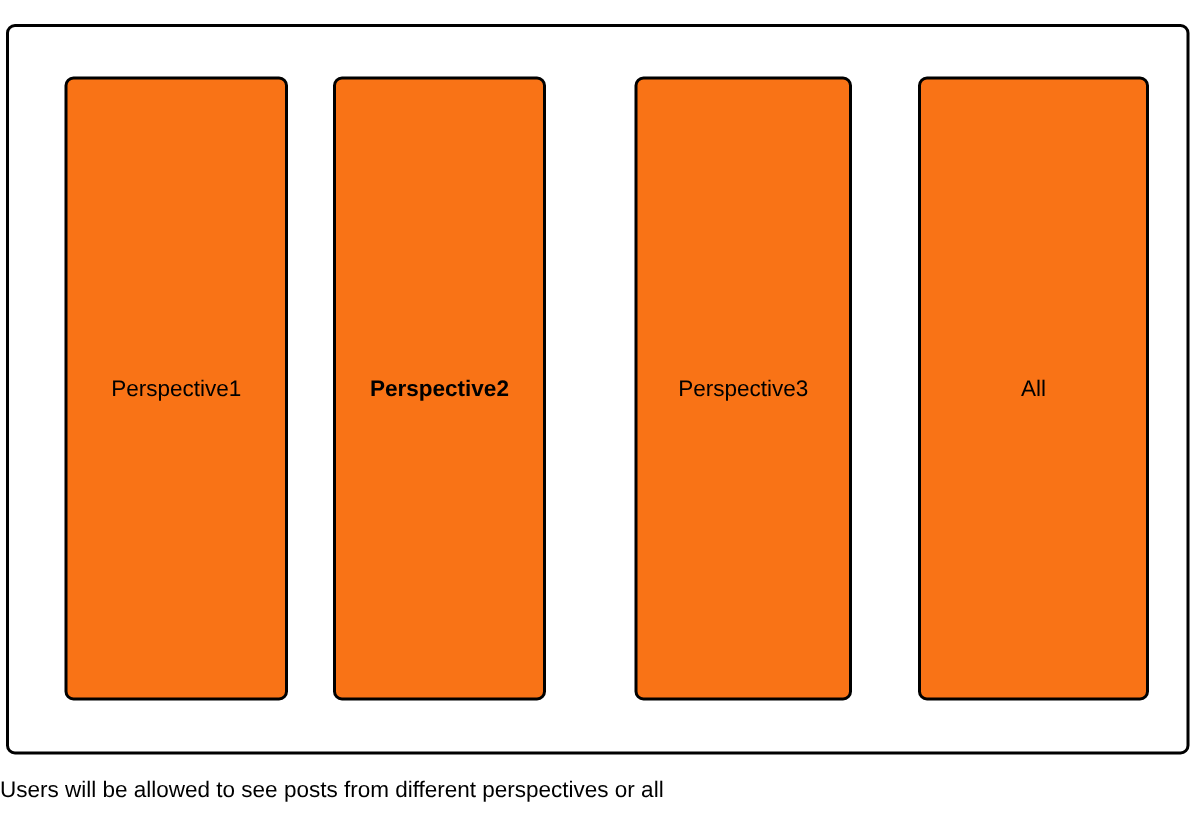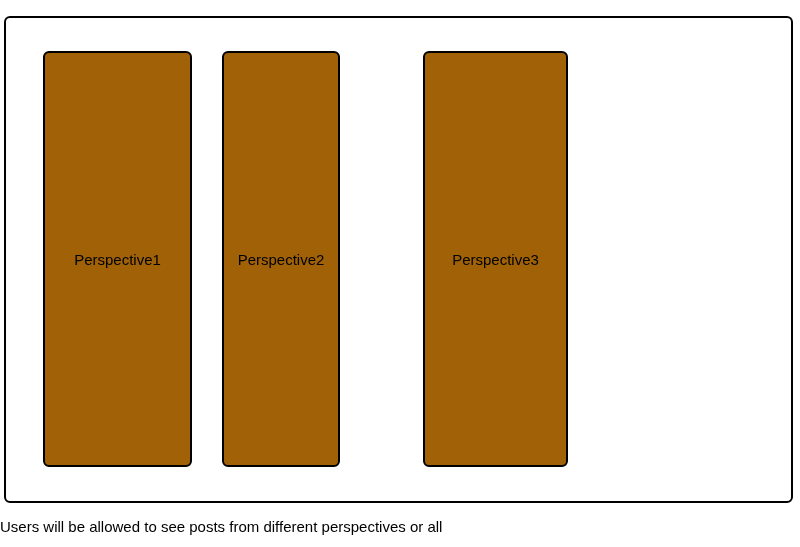--- a/index.html
+++ b/index.html
@@ -39,28 +39,28 @@
   }
 
   
   .panel {
     position: absolute;
     top: 33px;
     height: 416px;
     box-sizing: border-box;
     border: 2px solid #000000;
     border-radius: 6px;
-    background: #a16207;
+    background: #f97316;
     display: flex;
     align-items: center;
     justify-content: center;
   }
 
   .panel-0 { left: 37px;  width: 149px; }
-  .panel-1 { left: 216px; width: 118px; }
+  .panel-1 { left: 216px; width: 142px; font-weight: bold; }
   .panel-2 { left: 417px; width: 145px; }
   .panel-3 { left: 606px; width: 154px; }
 
   .panel-label {
     font-size: 15px;
     line-height: 1;
     color: #000000;
     text-align: center;
     white-space: nowrap;
     user-select: none;
@@ -90,18 +90,21 @@
     </div>
 
     <div class="panel panel-1">
       <span class="panel-label">Perspective2</span>
     </div>
 
     <div class="panel panel-2">
       <span class="panel-label">Perspective3</span>
     </div>
 
+    <div class="panel panel-3">
+      <span class="panel-label">All</span>
+    </div>
 
   </div>
 
   <div class="caption">Users will be allowed to see posts from different perspectives or all</div>
 
 </div>
 
 </body></html>

